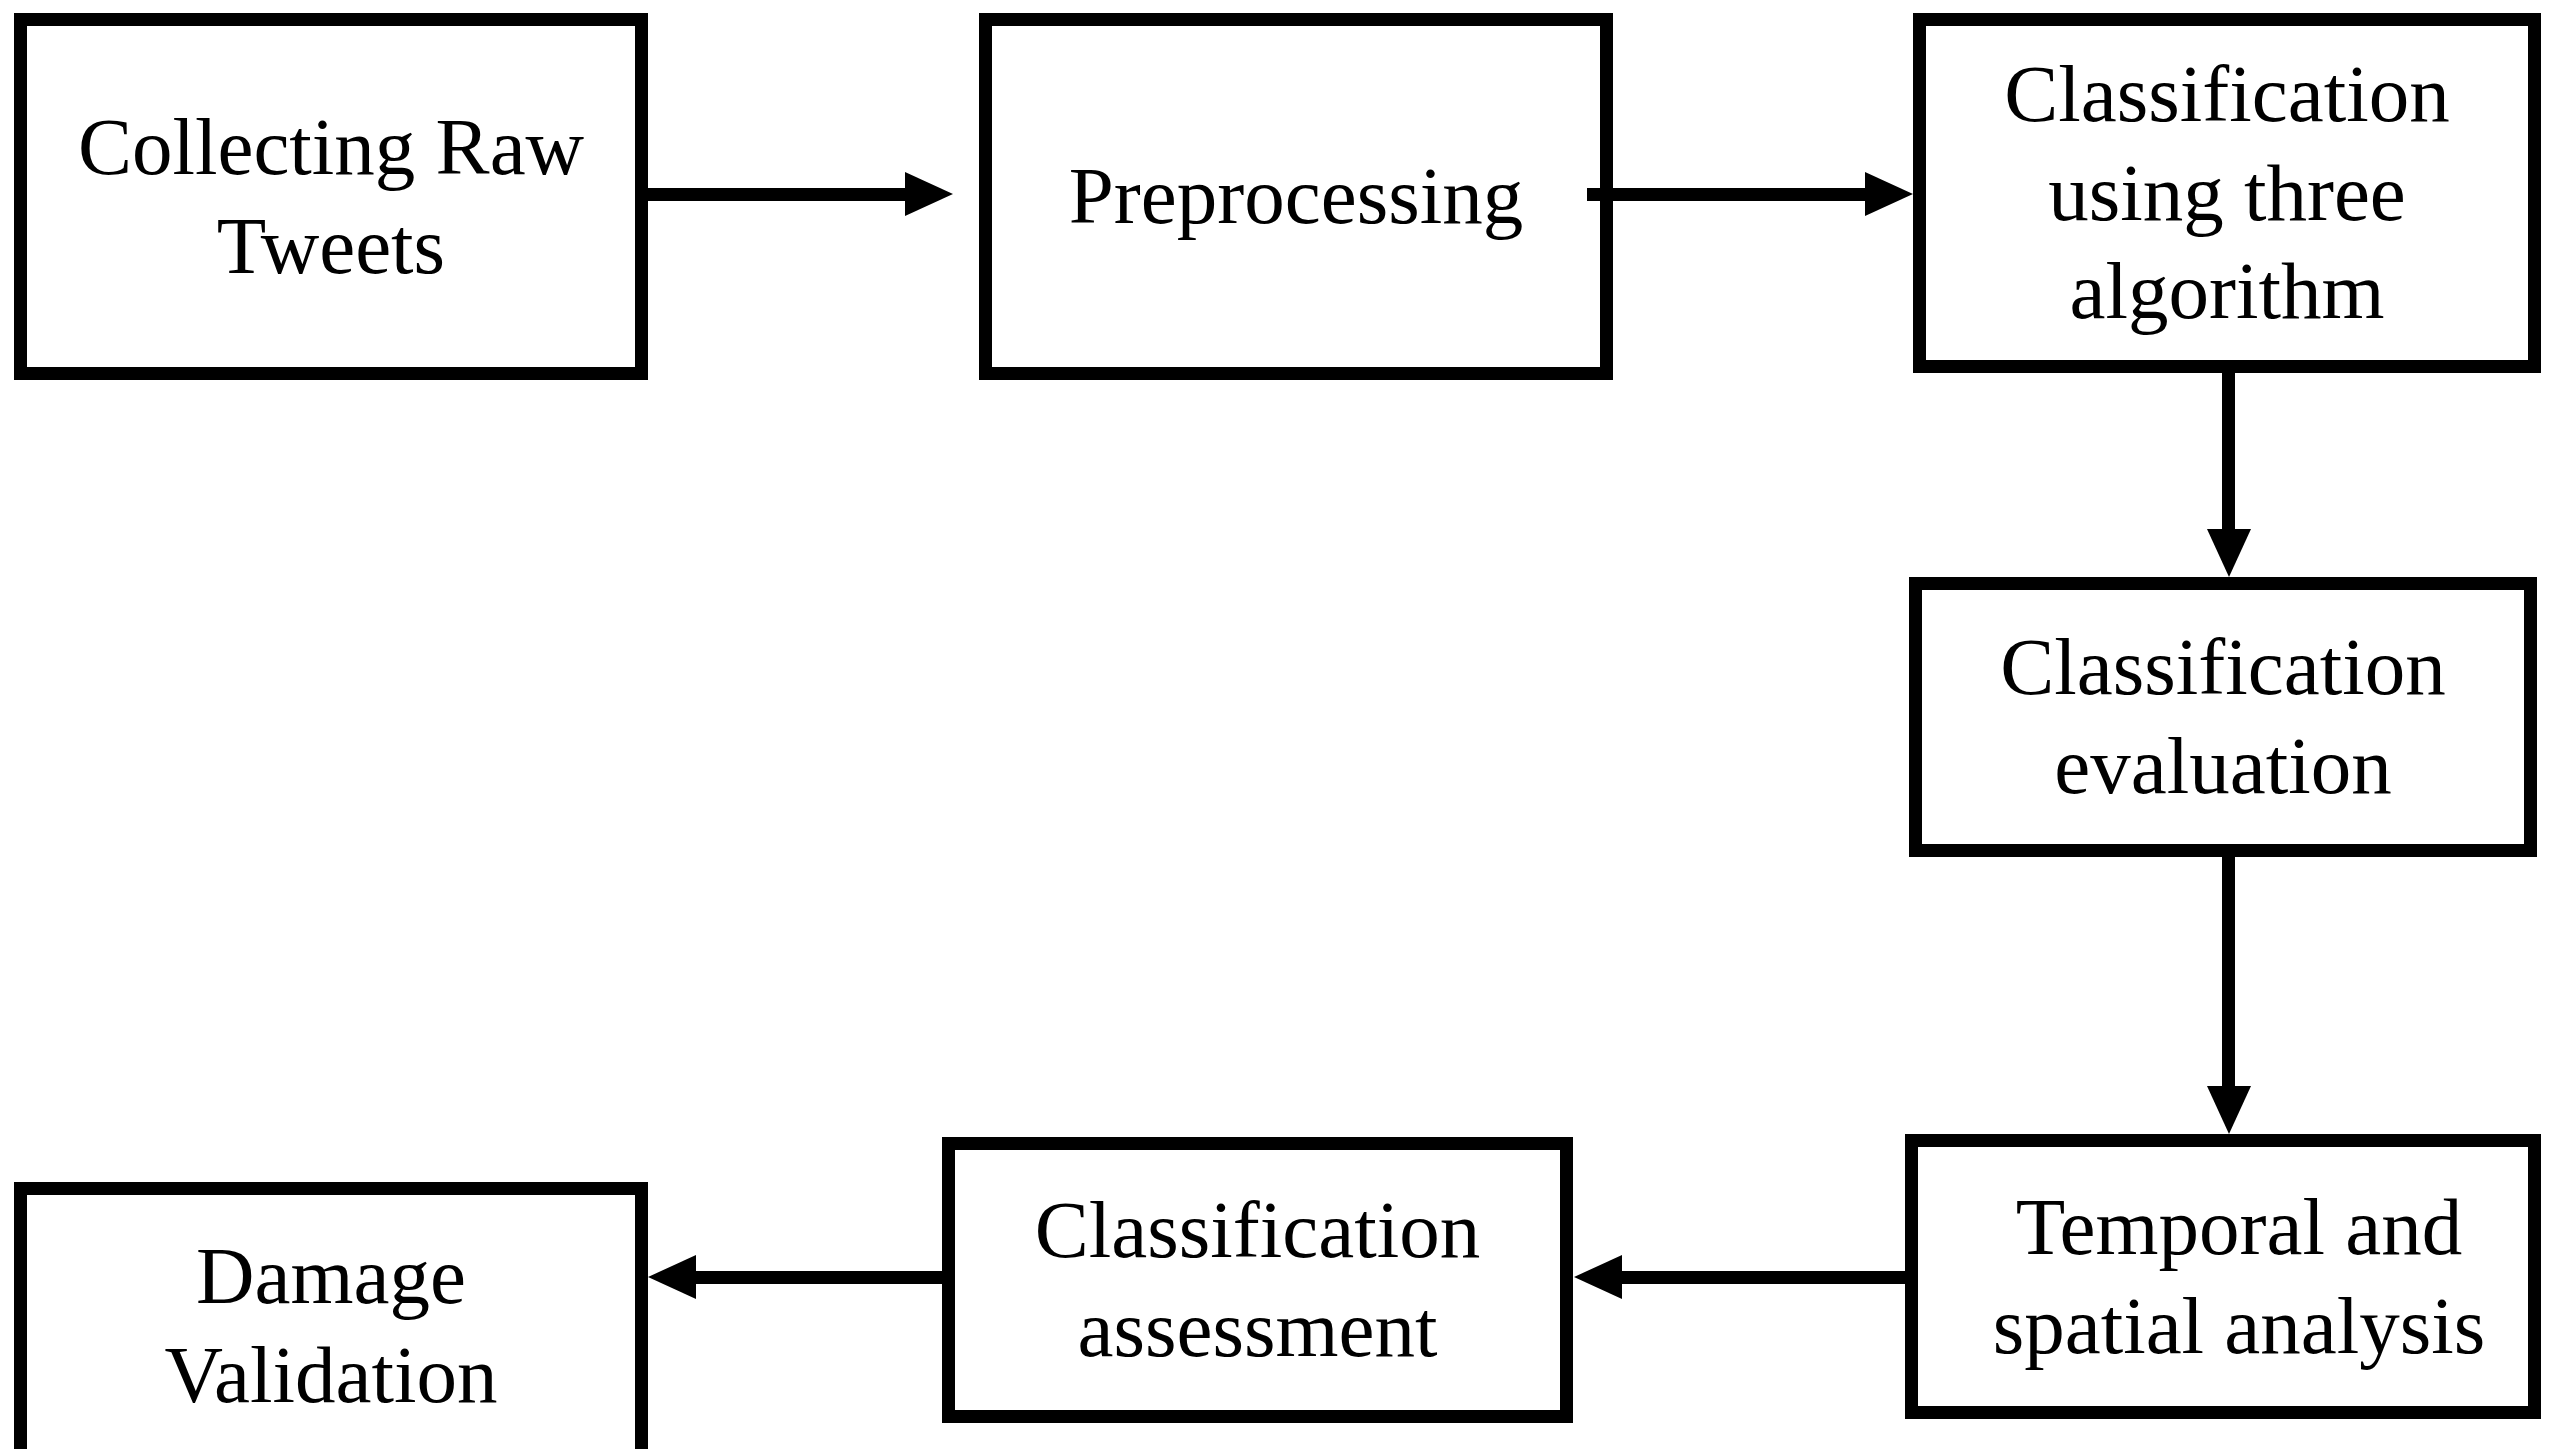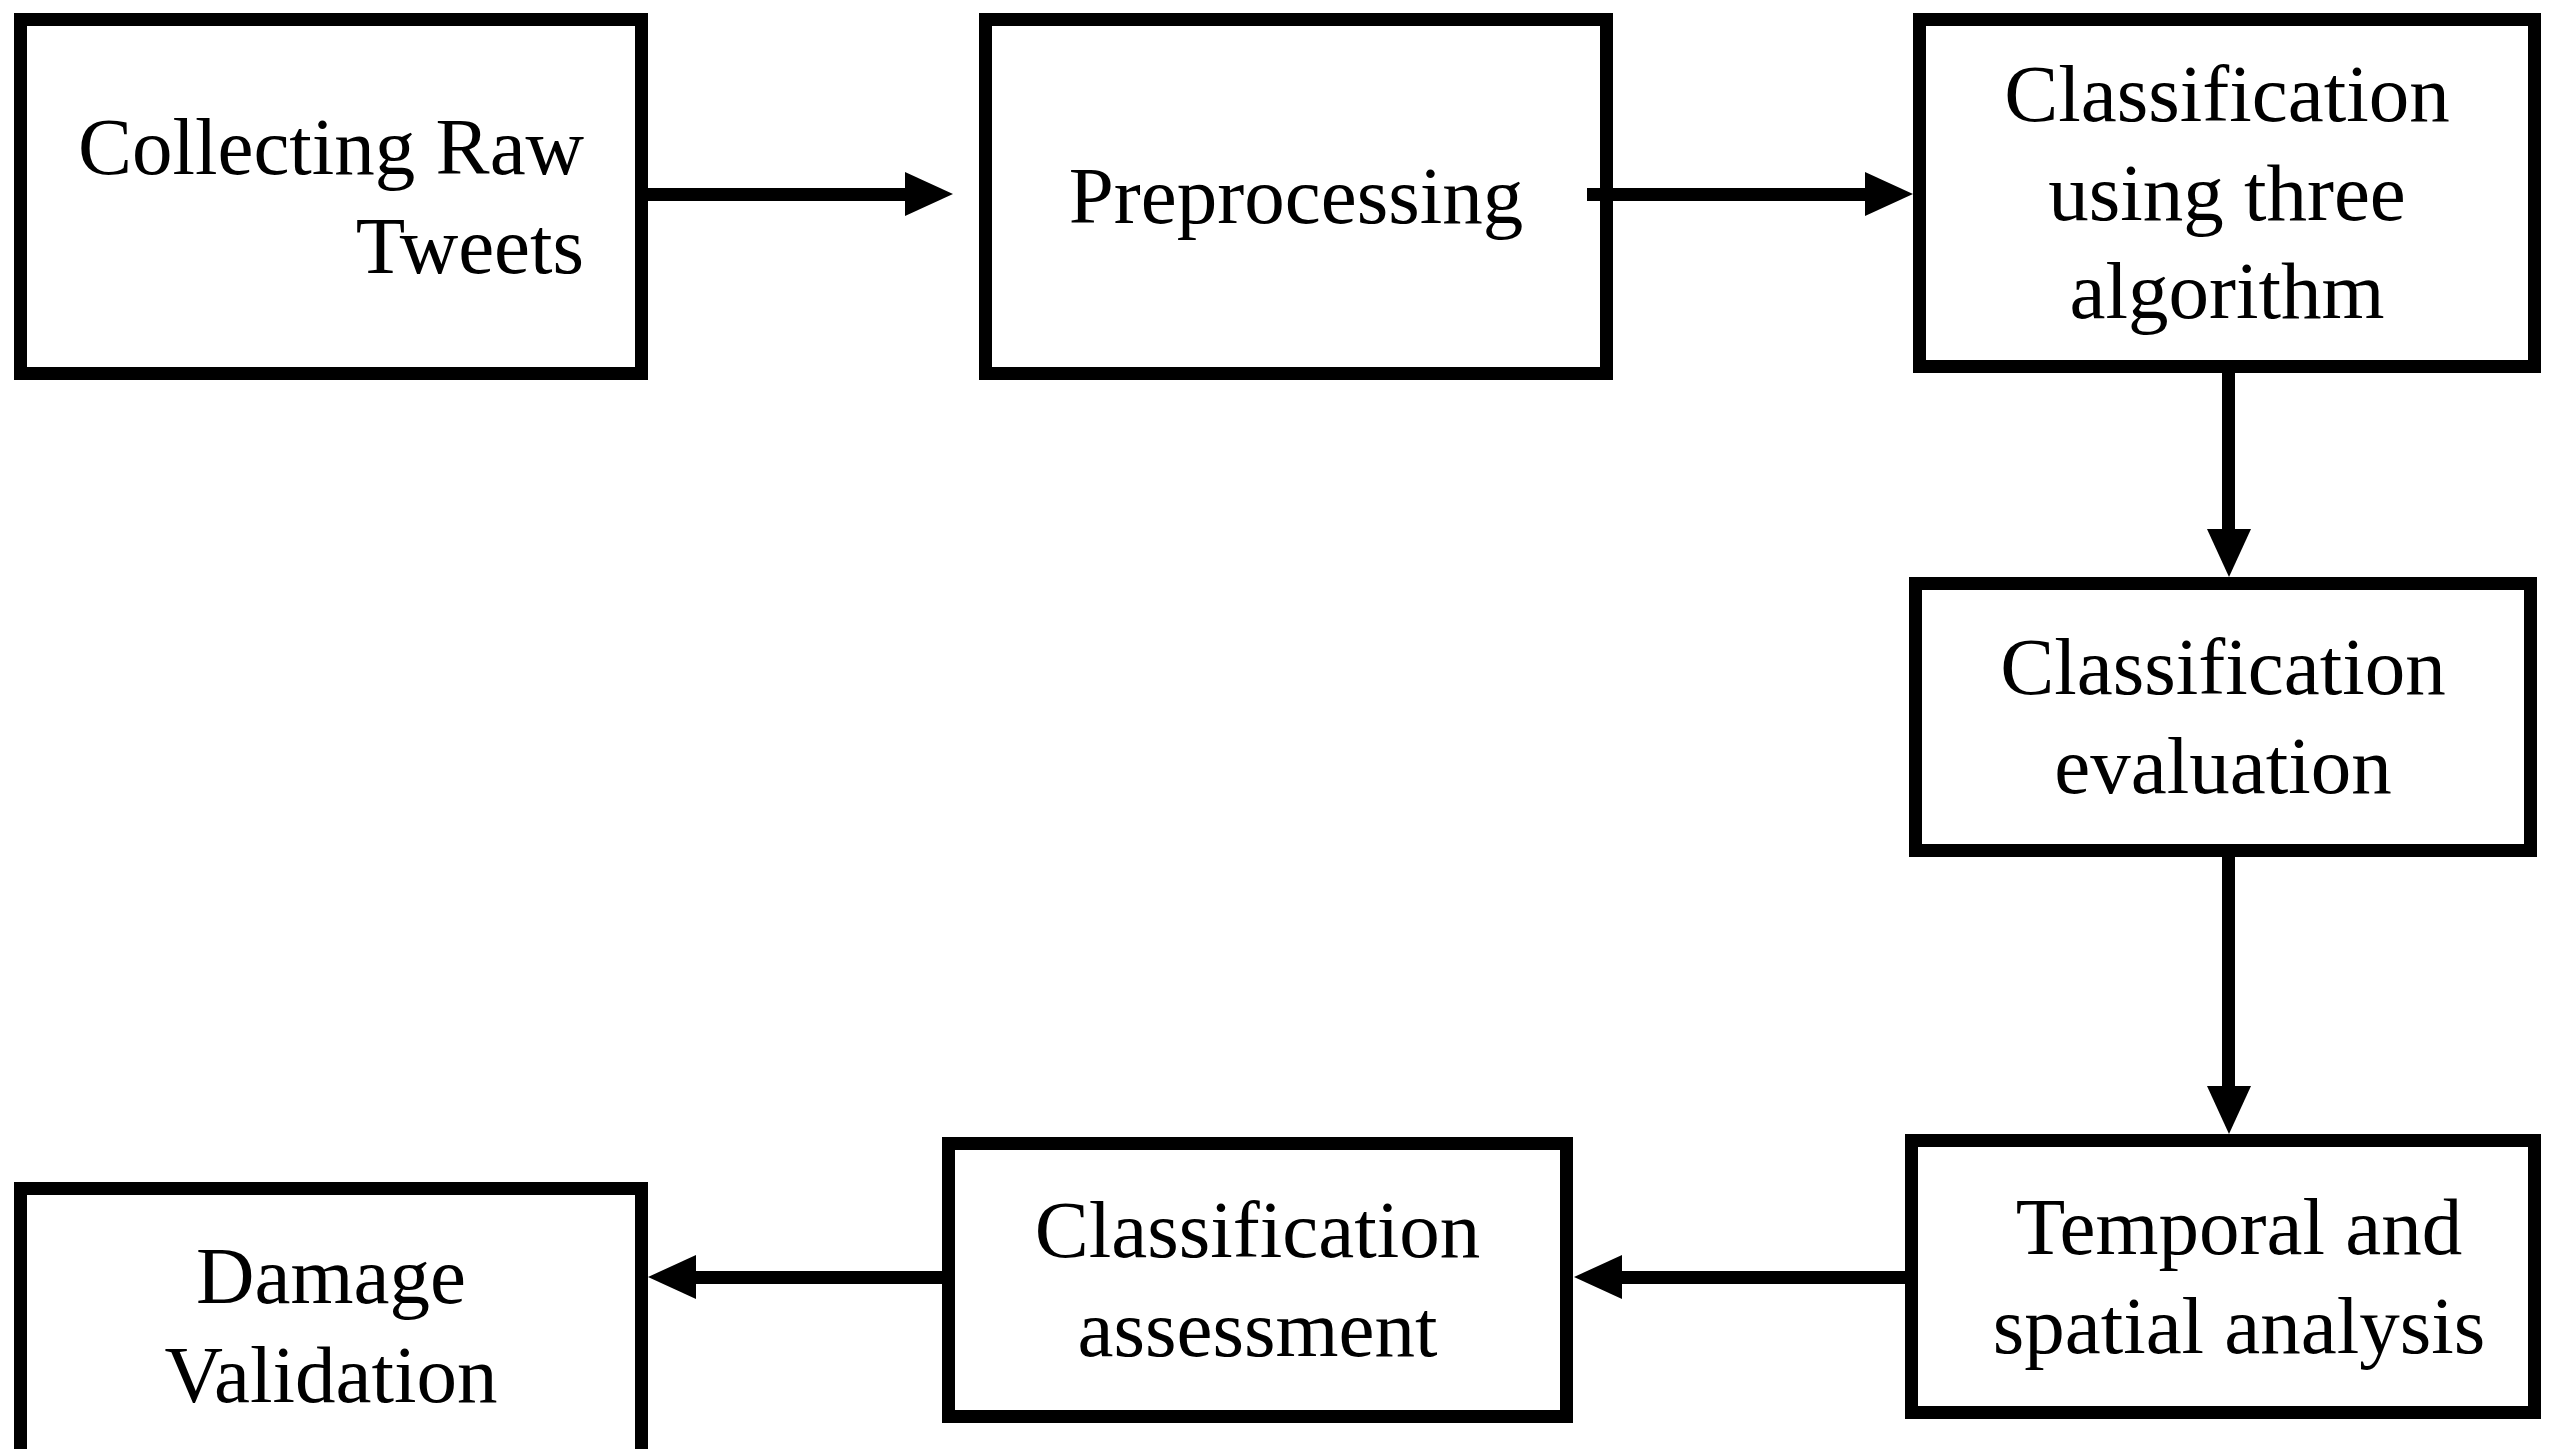--- a/index.html
+++ b/index.html
@@ -28,21 +28,21 @@
     line-height: 1.22;
     color: #000000;
   }
   .shaft { position: absolute; background: #000000; }
   .head  { position: absolute; width: 0; height: 0; }
   .head.right { border-top: 22px solid transparent; border-bottom: 22px solid transparent; border-left: 48px solid #000000; }
   .head.left  { border-top: 22px solid transparent; border-bottom: 22px solid transparent; border-right: 48px solid #000000; }
   .head.down  { border-left: 22px solid transparent; border-right: 22px solid transparent; border-top: 48px solid #000000; }
 
   
-  #node-collect   { left: 14px;   top: 13px;   width: 634px; height: 367px; text-align: right; }
+  #node-collect   { left: 14px;   top: 13px;   width: 634px; height: 367px; }
   #node-preproc   { left: 979px; top: 13px;   width: 634px; height: 367px; }
   #node-classify  { left: 1913px; top: 13px;   width: 628px; height: 360px; }
   #node-evaluate  { left: 1909px; top: 577px;  width: 628px; height: 280px; }
   #node-temporal  { left: 1905px; top: 1134px; width: 636px; height: 285px; padding-left: 32px; }
   #node-assess    { left: 942px; top: 1137px; width: 631px; height: 286px; }
   #node-validate  { left: 14px;   top: 1136px; width: 634px; height: 287px; margin-top: 46px; }
 
   
   #shaft-1 { left: 648px;  top: 188px;  width: 257px; height: 13px; }
   #head-1  { left: 905px;  top: 172px; }

